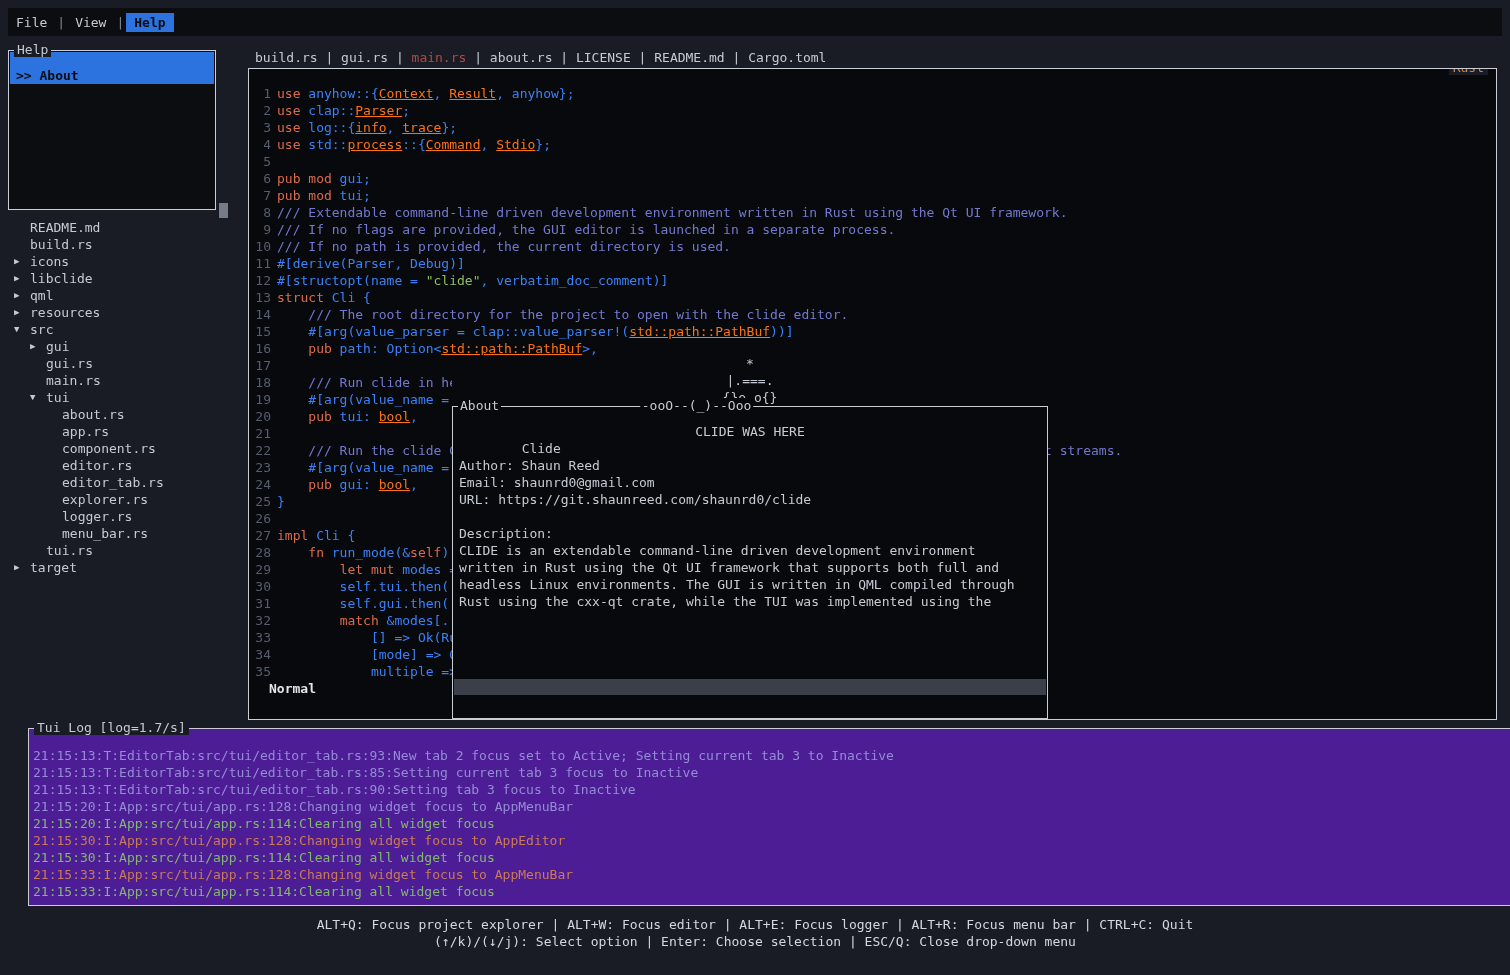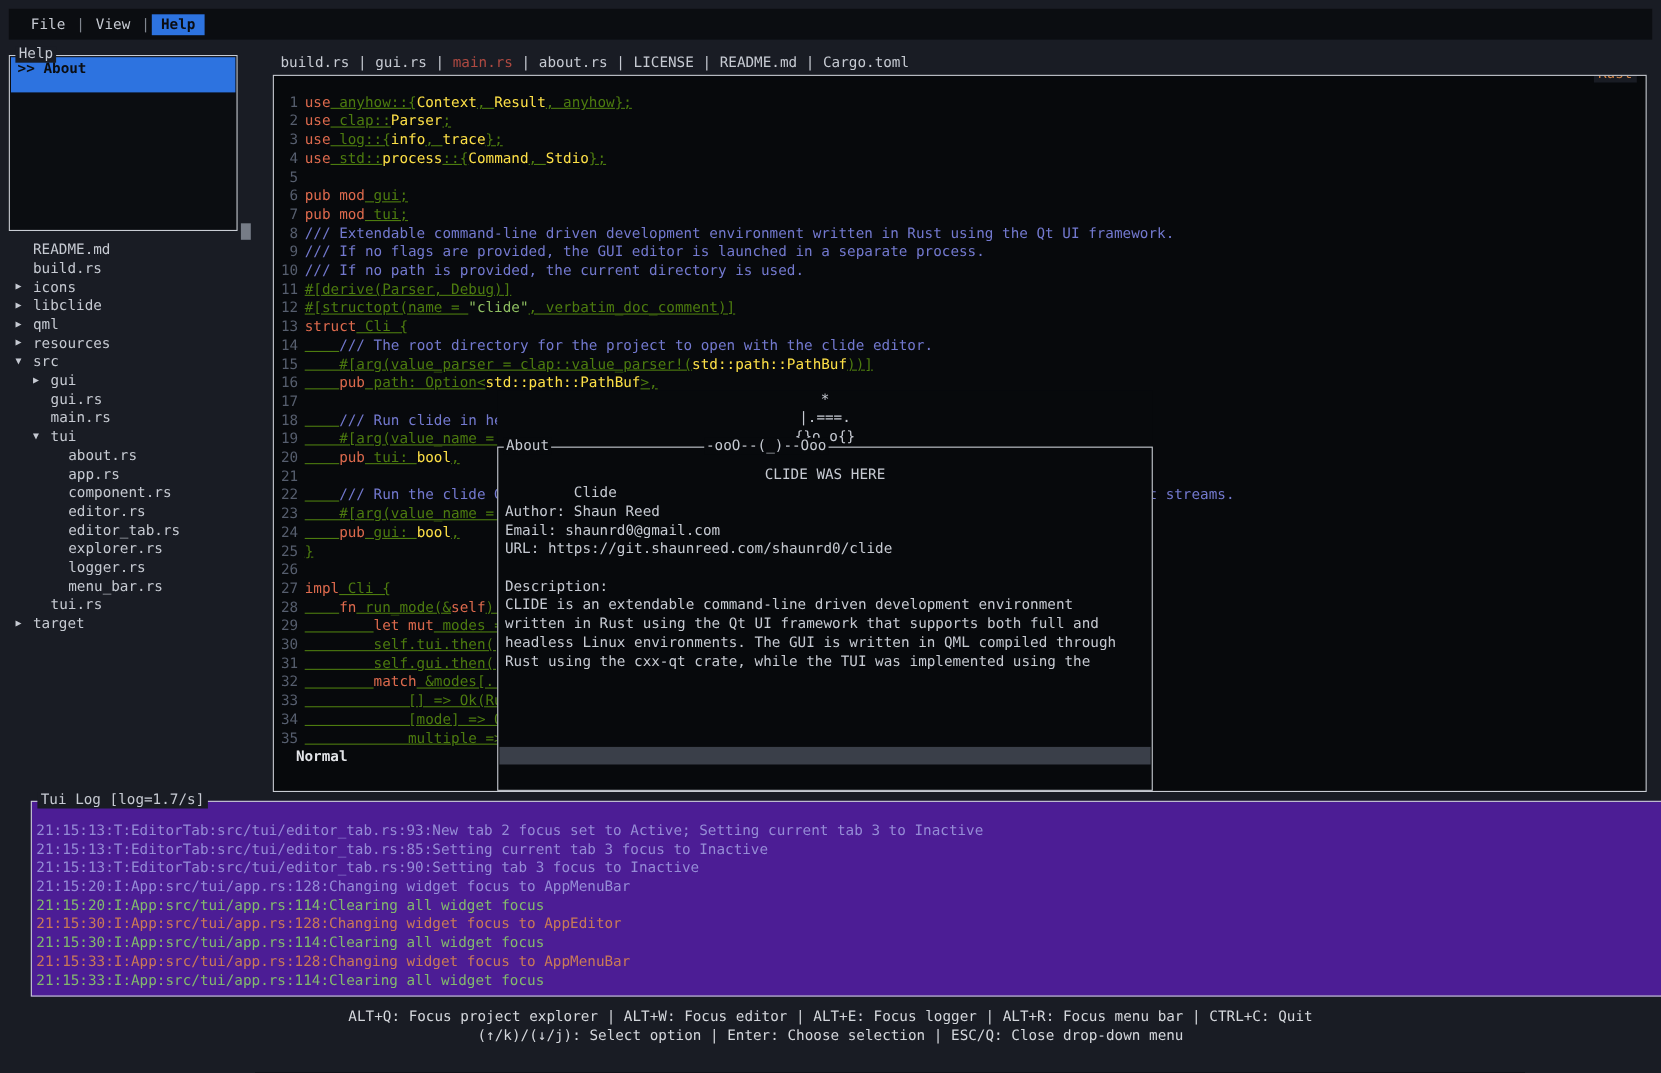--- a/index.html
+++ b/index.html
@@ -5,30 +5,30 @@
   * { box-sizing: border-box; }
   html,body { margin:0; padding:0; }
   body {
     width:1510px; height:975px; position:relative; overflow:hidden;
     background:#191c24; color:#c6cad2;
     font-family:"DejaVu Sans Mono", monospace; font-size:13px;
   }
 
   
   #menu-bar { position:absolute; left:8px; top:8px; right:8px; height:28px;
-    background:#0b0d11; display:flex; align-items:center; padding-left:12px; }
+    background:#0b0d11; display:flex; align-items:center; }
   .menu-item { padding:2px 8px; cursor:default; }
   .menu-item.active { background:#2d73e0; color:#0b0d11; font-weight:bold; }
   .menu-sep { color:#81868f; padding:0 2px; }
 
   
   #help-menu { position:absolute; left:8px; top:50px; width:208px; height:160px;
     border:1px solid #c9cdd4; background:#0b0d11; }
   #help-menu-title { position:absolute; top:-9px; left:5px; background:#191c24; padding:0 3px; }
-  .menu-option { height:32px; line-height:16px; padding:3px 6px; margin:1px; white-space:pre; }
+  .menu-option { height:32px; line-height:16px; padding:16px 6px; margin:1px; white-space:pre; }
   .menu-option.selected { background:#2d73e0; color:#0b0d11; font-weight:bold; }
   #help-scrollbar { position:absolute; left:219px; top:203px; width:9px; height:15px; background:#767c87; }
 
   
   #explorer { position:absolute; left:8px; top:219px; width:236px; }
   .tree-item { height:17px; line-height:17px; display:flex; align-items:center; white-space:pre; }
   .tree-arrow { width:16px; flex:none; font-size:9px; text-align:left; }
 
   
   #editor-tabs { position:absolute; left:255px; top:49px; height:17px; line-height:17px; white-space:pre; }
@@ -38,24 +38,24 @@
 
   
   #editor { position:absolute; left:248px; top:68px; width:1249px; height:652px;
     border:1px solid #c9cdd4; background:#07090c; overflow:hidden; }
   #rust-badge { position:absolute; top:-9px; right:8px; color:#cf8243; background:#191c24; padding:0 4px; }
   #code-area { padding-top:16px; }
   .code-line { height:17px; line-height:17px; white-space:pre; display:flex; }
   .ln { width:18px; flex:none; text-align:right; color:#565e6e; margin-left:4px; margin-right:6px; }
   .code-text { white-space:pre; }
   .tk-kw { color:#dd6a4d; }
-  .tk-ty { color:#fde047; }
+  .tk-ty { color:#f97316;text-decoration:underline; }
   .tk-doc { color:#7379cf; }
   .tk-str { color:#8fbf62; }
-  .tk-fg { color:#4d7c0f;text-decoration:underline; }
+  .tk-fg { color:#3b82f6; }
   #statusline { height:17px; line-height:17px; padding-left:20px; color:#e2e4e8; font-weight:bold; }
 
   
   #about-popup { position:absolute; left:452px; top:355px; width:596px; height:364px; z-index:5; }
   #popup-art { height:51px; background:#07090c; text-align:center; }
   .art-row { height:17px; line-height:17px; white-space:pre; }
   #popup-box { position:absolute; left:0; right:0; top:51px; bottom:0;
     border:1px solid #c9cdd4; background:#07090c; }
   #popup-box-title { position:absolute; top:-9px; left:5px; background:#07090c; padding:0 2px; }
   #popup-border-art { position:absolute; top:-9px; left:41%; transform:translateX(-50%);

